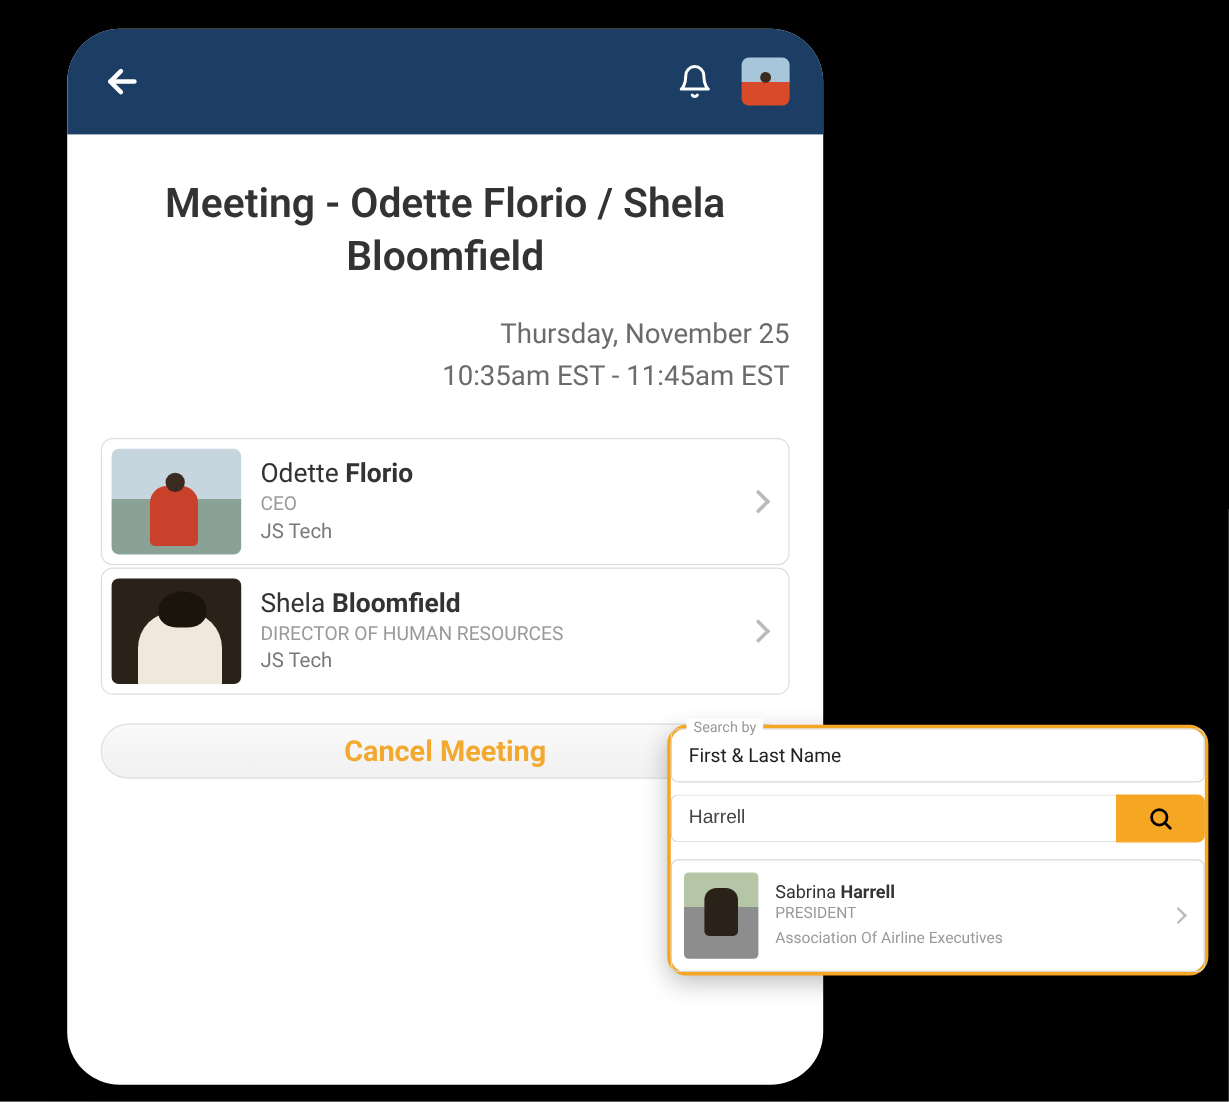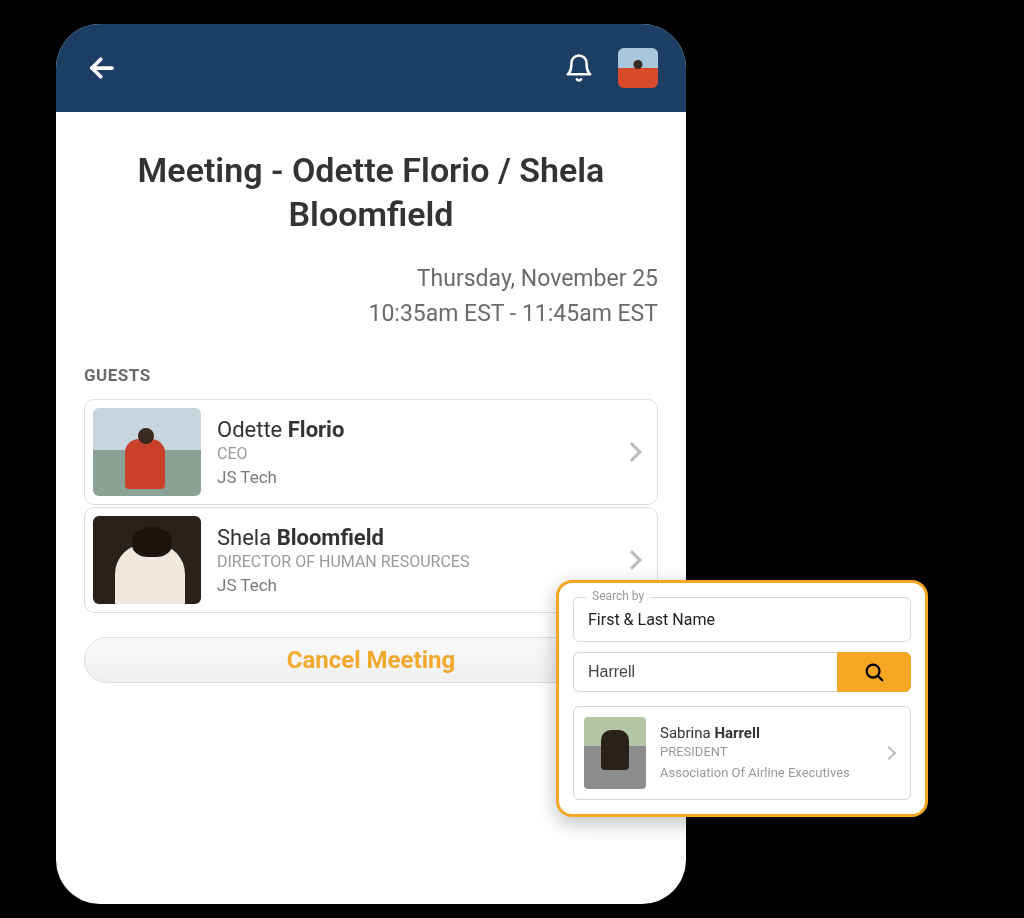--- a/index.html
+++ b/index.html
@@ -176,26 +176,26 @@
     font-weight: 700;
     color: #f2a92e;
     display:flex;
     align-items:center;
     justify-content:center;
   }
   
   .search-panel {
     position: absolute;
     left: 556px;
-    top: 580px;
-    width: 372px;
+    top: 604px;
+    width: 451px;
     background: #fff;
     border: 3px solid #f5a623;
     border-radius: 16px;
-    padding: 14px;
+    padding: 0;
     box-shadow: 0 6px 20px rgba(0,0,0,0.25);
   }
   .search-by {
     position: relative;
     border: 1px solid #d7d7d7;
     border-radius: 6px;
     padding: 12px 14px;
     margin-bottom: 10px;
   }
   .search-by-legend {
@@ -289,21 +289,20 @@
   </div>
 
   <div class="content">
     <h1 class="title">Meeting - Odette Florio / Shela Bloomfield</h1>
 
     <div class="date-block">
       <div class="date-line">Thursday, November 25</div>
       <div class="date-line">10:35am EST - 11:45am EST</div>
     </div>
 
-    <div class="section-label">GUESTS</div>
 
     <div class="guest-card">
       <div class="guest-avatar odette"></div>
       <div class="guest-info">
         <div class="guest-name">
           <span>Odette</span>
           <span class="bold">Florio</span>
         </div>
         <div class="guest-role">CEO</div>
         <div class="guest-company">JS Tech</div>

